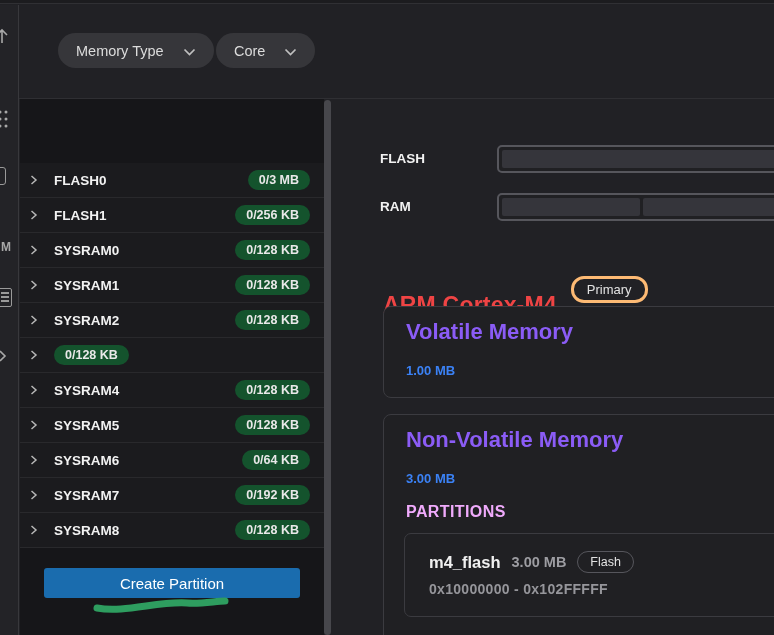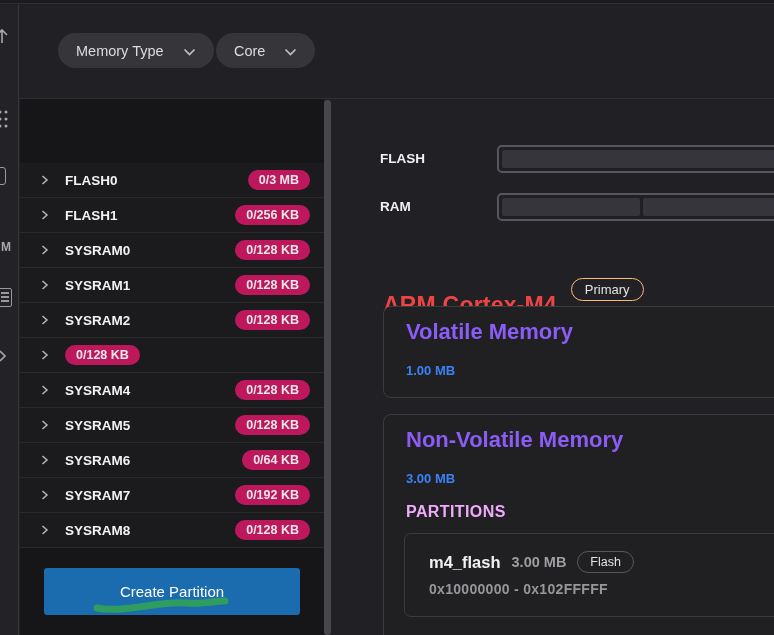--- a/index.html
+++ b/index.html
@@ -35,46 +35,46 @@
   .pill-memtype { left:38px; }
   .pill-core   { left:196px; }
 
   
   .panel { position:absolute; left:20px; top:99px; width:304px; height:536px; background:#161619; }
   .panel-header { position:absolute; left:0; top:0; width:100%; height:64px; background:#161619; border-bottom:1px solid #2a2a2e;
     display:flex; align-items:center; justify-content:space-between; padding:0 15px 0 24px; }
   .panel-title { font-size:15.5px; font-weight:bold; color:#f5f5f5; }
   .panel-col { font-size:13px; color:#c3c3c3; }
   .rows { position:absolute; left:0; top:64px; width:100%; }
-  .row { height:35px; display:flex; align-items:center; background:#1b1b1e; border-bottom:1px solid #29292c; padding:0 14px 0 19px; cursor:pointer; }
+  .row { height:35px; display:flex; align-items:center; background:#1b1b1e; border-bottom:1px solid #29292c; padding:0 14px 0 8px; cursor:pointer; }
   .row-chev { display:flex; width:12px; margin-right:14px; }
   .row-name { font-size:13.5px; font-weight:bold; color:#f2f2f2; flex:1; }
-  .row-badge { font-size:12.5px; font-weight:bold; color:#e8e8e8; background:#be185d; border-radius:11px; padding:3px 11px; }
+  .row-badge { font-size:12.5px; font-weight:bold; color:#e8e8e8; background:#14532d; border-radius:11px; padding:3px 11px; }
   .create-btn {
-    position:absolute; left:24px; top:469px; width:256px; height:47px;
+    position:absolute; left:24px; top:469px; width:256px; height:30px;
     background:#1a6cae; color:#fff; border:none; border-radius:3px;
     font-size:15px; font-family:inherit; cursor:pointer;
   }
   .annotation { position:absolute; left:0; top:0; pointer-events:none; }
 
   
   .vscroll { position:absolute; left:324px; top:100px; width:7px; height:535px; background:#47474c; border-radius:4px; }
 
   
   .main { position:absolute; left:332px; top:99px; width:442px; height:536px; }
   .bar-label { position:absolute; left:48px; font-size:13.5px; font-weight:bold; color:#f2f2f2; line-height:28px; }
   .bar { position:absolute; left:165px; width:292px; height:28px; border:2px solid #56565c; border-radius:5px; padding:3px; display:flex; gap:3px; background:#202023; }
   .bar-seg { background:#35353b; border-radius:2px; flex:1; }
   .bar-seg.fixed { flex:none; width:138px; }
   .flash-label { top:46px; } .flash-bar { top:46px; }
   .ram-label { top:94px; }  .ram-bar { top:94px; }
 
   .core-heading { position:absolute; left:51px; top:160px; display:flex; align-items:center; gap:14px; }
   .core-title { font-size:23px; font-weight:bold; color:#ef4444; letter-spacing:.2px;margin-top:33px; }
-  .core-badge { font-size:13px; color:#e2e2e2; border:1px solid #fdba74; border-radius:13px; padding:3px 13px; }
+  .core-badge { font-size:13px; color:#e2e2e2; border:3px solid #fdba74; border-radius:13px; padding:3px 13px; }
 
   .card { position:absolute; left:51px; width:400px; border:1px solid #3b3b40; border-radius:8px; background:#202023; }
   .card-volatile { top:207px; height:92px; }
   .card-nonvolatile { top:315px; height:330px; }
   .card-title { position:absolute; left:22px; top:12px; font-size:22px; font-weight:bold; color:#8b5cf6; }
   .card-size { position:absolute; left:22px; top:56px; font-size:13px; font-weight:bold; color:#3b82f6; }
   .partitions-label { position:absolute; left:22px; top:88px; font-size:16px; font-weight:bold; color:#f0abfc; letter-spacing:.4px; }
 
   .partition-card { position:absolute; left:20px; top:118px; width:390px; height:84px; border:1px solid #3b3b40; border-radius:7px; cursor:pointer; }
   .pt-row1 { position:absolute; left:24px; top:17px; display:flex; align-items:center; gap:11px; }

